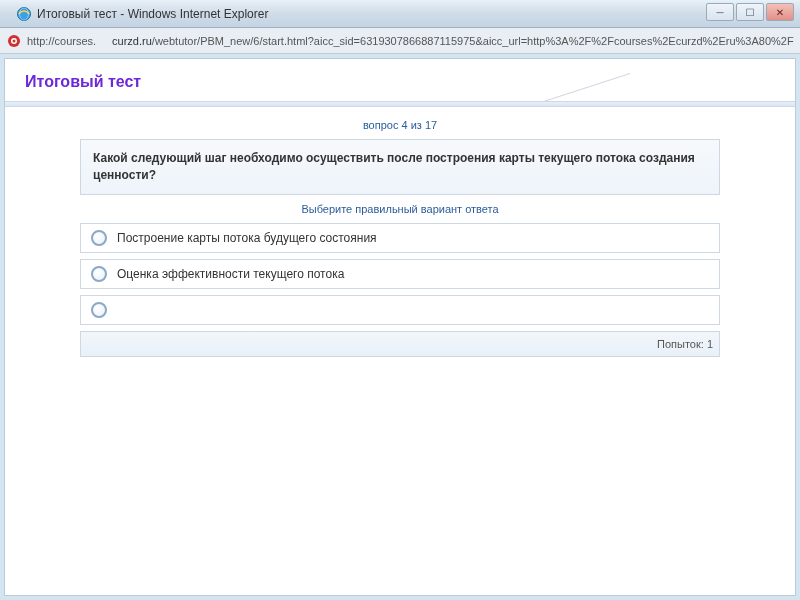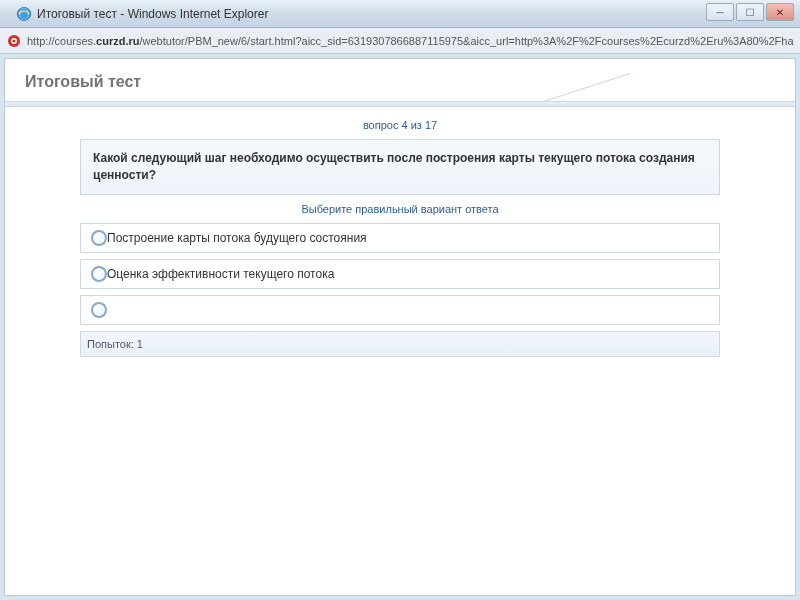--- a/index.html
+++ b/index.html
@@ -65,42 +65,42 @@
     margin-right: 5px;
     flex-shrink: 0;
   }
   .url-text {
     font-size: 11px;
     color: #555;
     white-space: nowrap;
     overflow: hidden;
     flex: 1;
   }
-  .url-text .bold { font-weight: bold; color: #333; }
+  .url-text .bold { font-weight: normal; color: #333; margin-left: 16px; }
   .content-outer {
     background: #fff;
     margin: 4px;
     border: 1px solid #c0cad4;
     height: 538px;
     overflow: hidden;
     position: relative;
   }
   .diag-line {
     position: absolute;
     top: 14px; right: 165px;
     width: 90px; height: 1px;
     background: #d0d8e0;
     transform: rotate(-18deg);
     transform-origin: right;
   }
   .page-title {
     margin: 14px 20px 10px 20px;
     font-size: 16px;
     font-weight: bold;
-    color: #737373;
+    color: #6d28d9;
   }
   .header-band {
     height: 6px;
     background: linear-gradient(to bottom, #e8f0f8, #d8e6f2);
     border-top: 1px solid #cdd8e4;
     border-bottom: 1px solid #cdd8e4;
     margin-bottom: 8px;
   }
   .quiz-wrap {
     margin: 12px auto;
@@ -128,36 +128,37 @@
     margin: 8px 0;
   }
   .options { }
   .option {
     border: 1px solid #cdd8e4;
     background: #fff;
     padding: 6px 10px;
     margin-bottom: 6px;
     display: flex;
     align-items: center;
+    gap: 10px;
     font-size: 12px;
     color: #333;
     cursor: pointer;
   }
   .radio-circle {
     width: 16px; height: 16px;
     border: 2px solid #8aa8c8;
     border-radius: 50%;
     flex-shrink: 0;
     background: radial-gradient(circle at 35% 35%, #fff, #e8f0f8);
   }
   .attempts-box {
     border: 1px solid #cdd8e4;
     background: linear-gradient(to bottom, #f2f6fb, #e8f0f8);
     padding: 6px;
-    text-align: left;
+    text-align: right;
     font-size: 11px;
     color: #555;
     margin-top: 4px;
   }
 </style>
 </head>
 <body>
 
 <div class="titlebar">
   <svg class="ie-favicon" viewBox="0 0 16 16">

